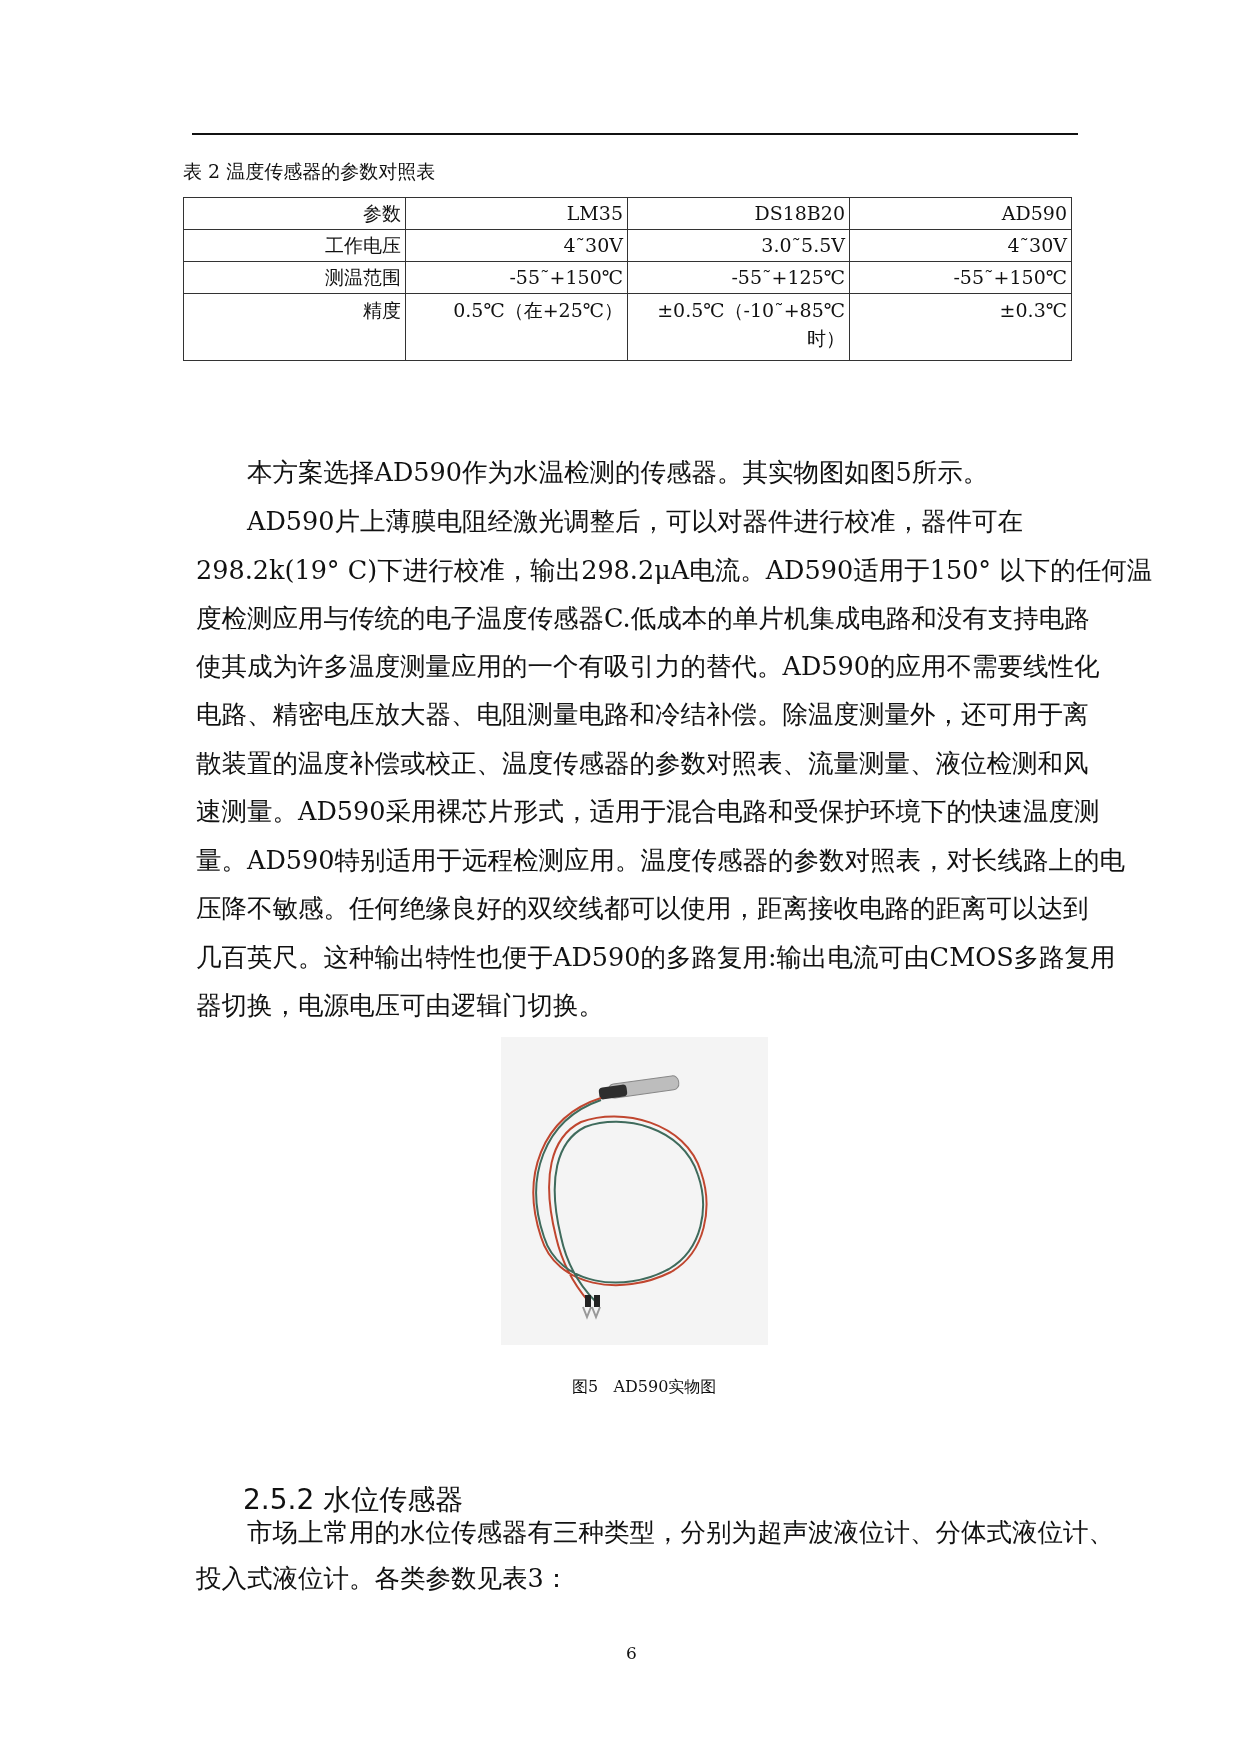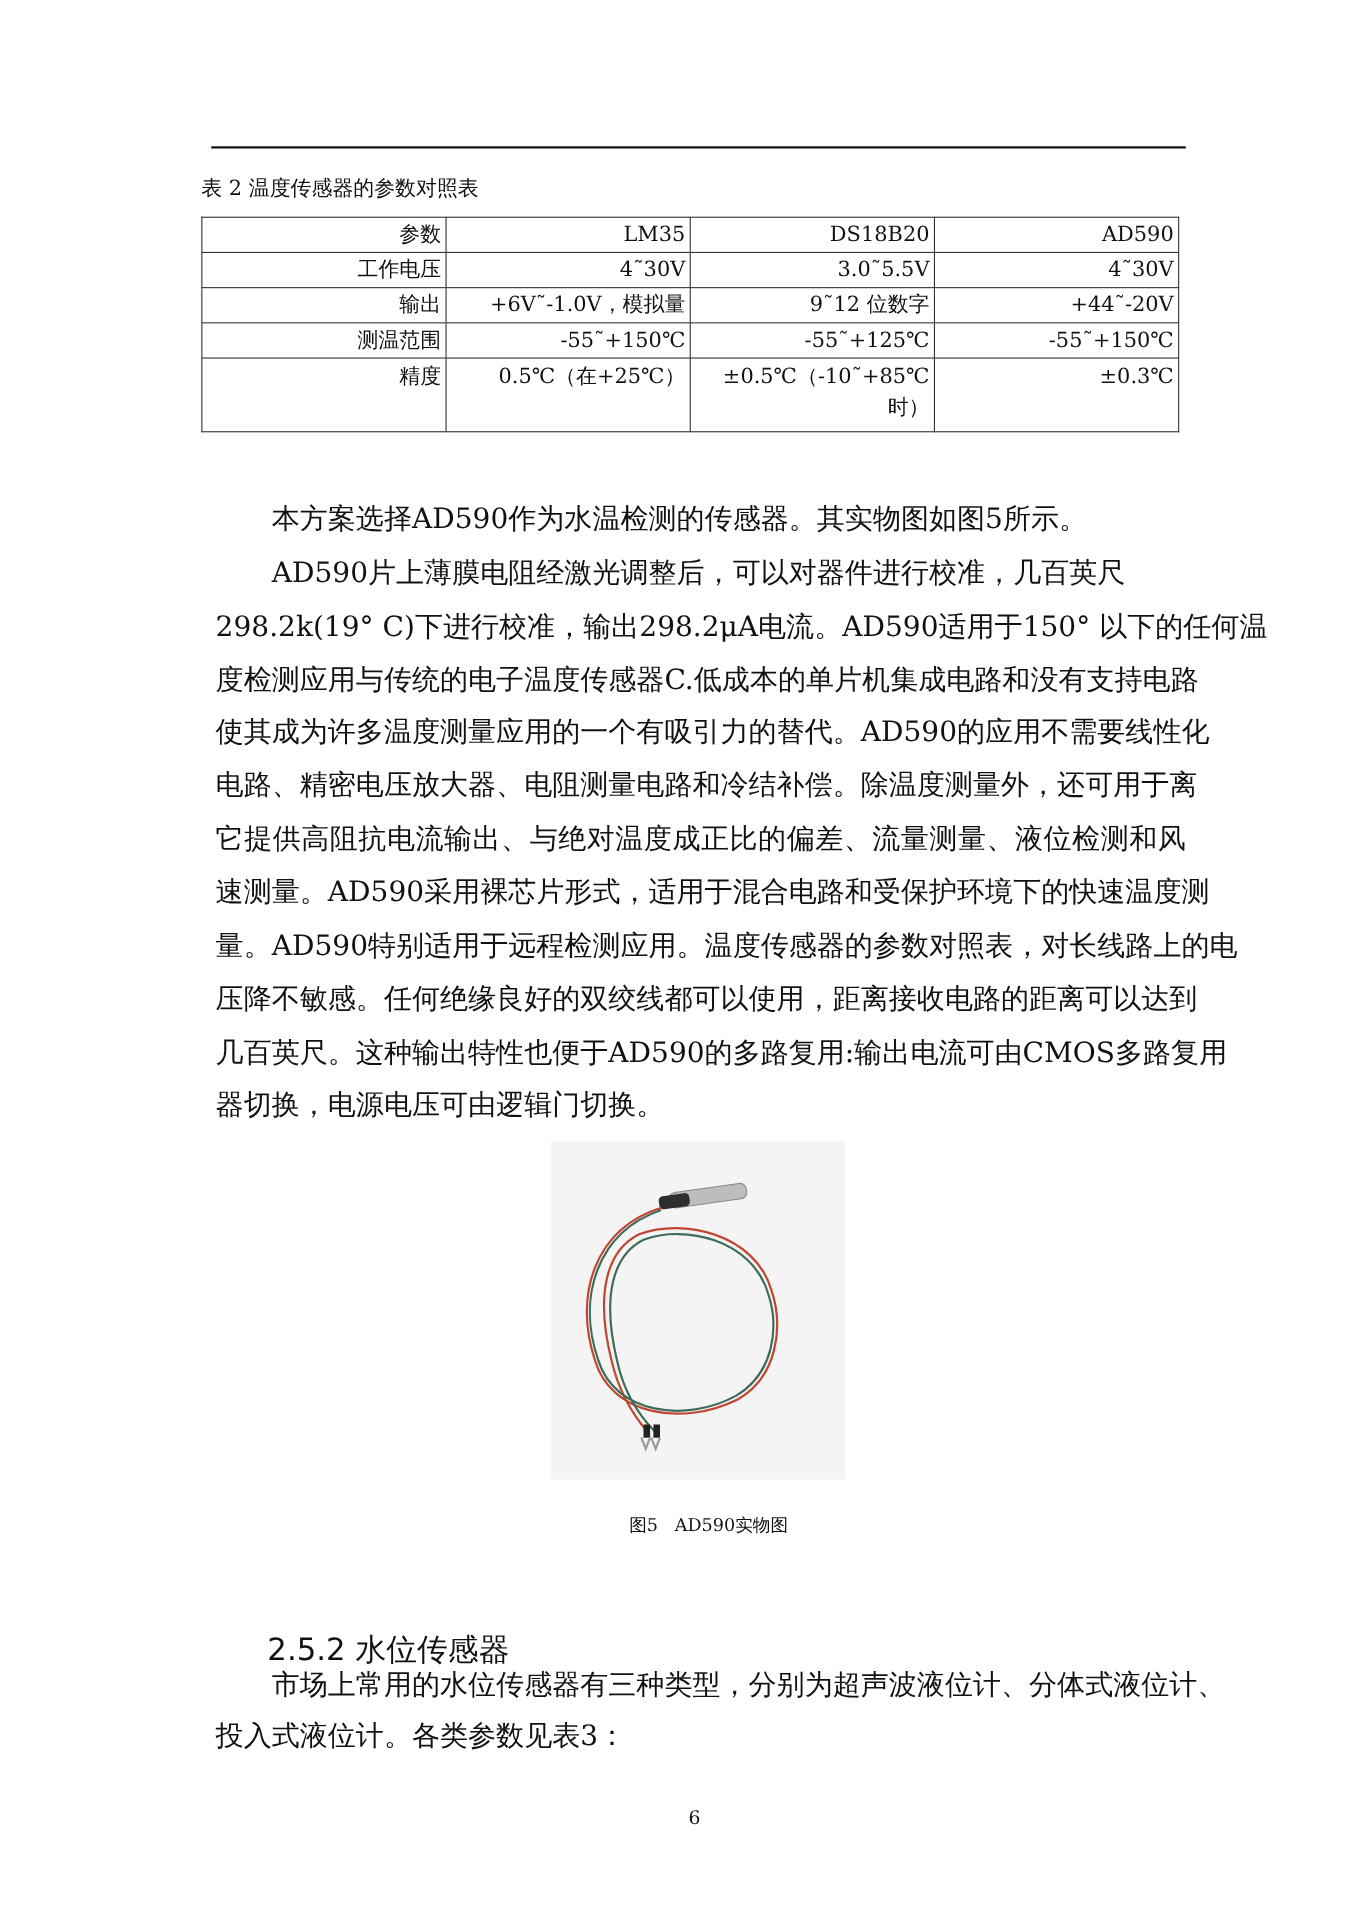--- a/index.html
+++ b/index.html
@@ -50,51 +50,45 @@
     <td>DS18B20</td>
     <td>AD590</td>
   </tr>
   <tr>
     <td>工作电压</td>
     <td>4˜30V</td>
     <td>3.0˜5.5V</td>
     <td>4˜30V</td>
   </tr>
   <tr>
-    <td>输出</td>
-    <td>+6V˜-1.0V，模拟量</td>
-    <td>9˜12 位数字</td>
-    <td>+44˜-20V</td>
-  </tr>
-  <tr>
     <td>测温范围</td>
     <td>-55˜+150℃</td>
     <td>-55˜+125℃</td>
     <td>-55˜+150℃</td>
   </tr>
   <tr class="tall">
     <td>精度</td>
     <td>0.5℃（在+25℃）</td>
     <td>
       <div>±0.5℃（-10˜+85℃</div>
       <div>时）</div>
     </td>
     <td>±0.3℃</td>
   </tr>
 </tbody>
   </table>
 
 <div class="para-line indent last" style="top:456px">本方案选择AD590作为水温检测的传感器。其实物图如图5所示。</div>
 
-<div class="para-line indent last" style="top:505px">AD590片上薄膜电阻经激光调整后，可以对器件进行校准，几百英尺</div>
+<div class="para-line indent last" style="top:505px">AD590片上薄膜电阻经激光调整后，可以对器件进行校准，器件可在</div>
 <div class="para-line" style="top:554px">298.2k(19° C)下进行校准，输出298.2μA电流。AD590适用于150° 以下的任何温</div>
 <div class="para-line" style="top:602px">度检测应用与传统的电子温度传感器C.低成本的单片机集成电路和没有支持电路</div>
 <div class="para-line" style="top:650px">使其成为许多温度测量应用的一个有吸引力的替代。AD590的应用不需要线性化</div>
 <div class="para-line" style="top:698px">电路、精密电压放大器、电阻测量电路和冷结补偿。除温度测量外，还可用于离</div>
-<div class="para-line" style="top:747px">它提供高阻抗电流输出、与绝对温度成正比的偏差、流量测量、液位检测和风</div>
+<div class="para-line" style="top:747px">散装置的温度补偿或校正、温度传感器的参数对照表、流量测量、液位检测和风</div>
 <div class="para-line" style="top:795px">速测量。AD590采用裸芯片形式，适用于混合电路和受保护环境下的快速温度测</div>
 <div class="para-line" style="top:844px">量。AD590特别适用于远程检测应用。温度传感器的参数对照表，对长线路上的电</div>
 <div class="para-line" style="top:892px">压降不敏感。任何绝缘良好的双绞线都可以使用，距离接收电路的距离可以达到</div>
 <div class="para-line" style="top:941px">几百英尺。这种输出特性也便于AD590的多路复用:输出电流可由CMOS多路复用</div>
 <div class="para-line last" style="top:989px">器切换，电源电压可由逻辑门切换。</div>
 
 <div class="abs figure-photo" title="AD590 temperature probe with red and green leads">
   <svg width="267" height="308" viewBox="0 0 267 308">
 
     <rect x="107" y="43" width="71" height="14" rx="6" fill="#bdbdbd" stroke="#888" stroke-width="1" transform="rotate(-8 142 50)"></rect>

